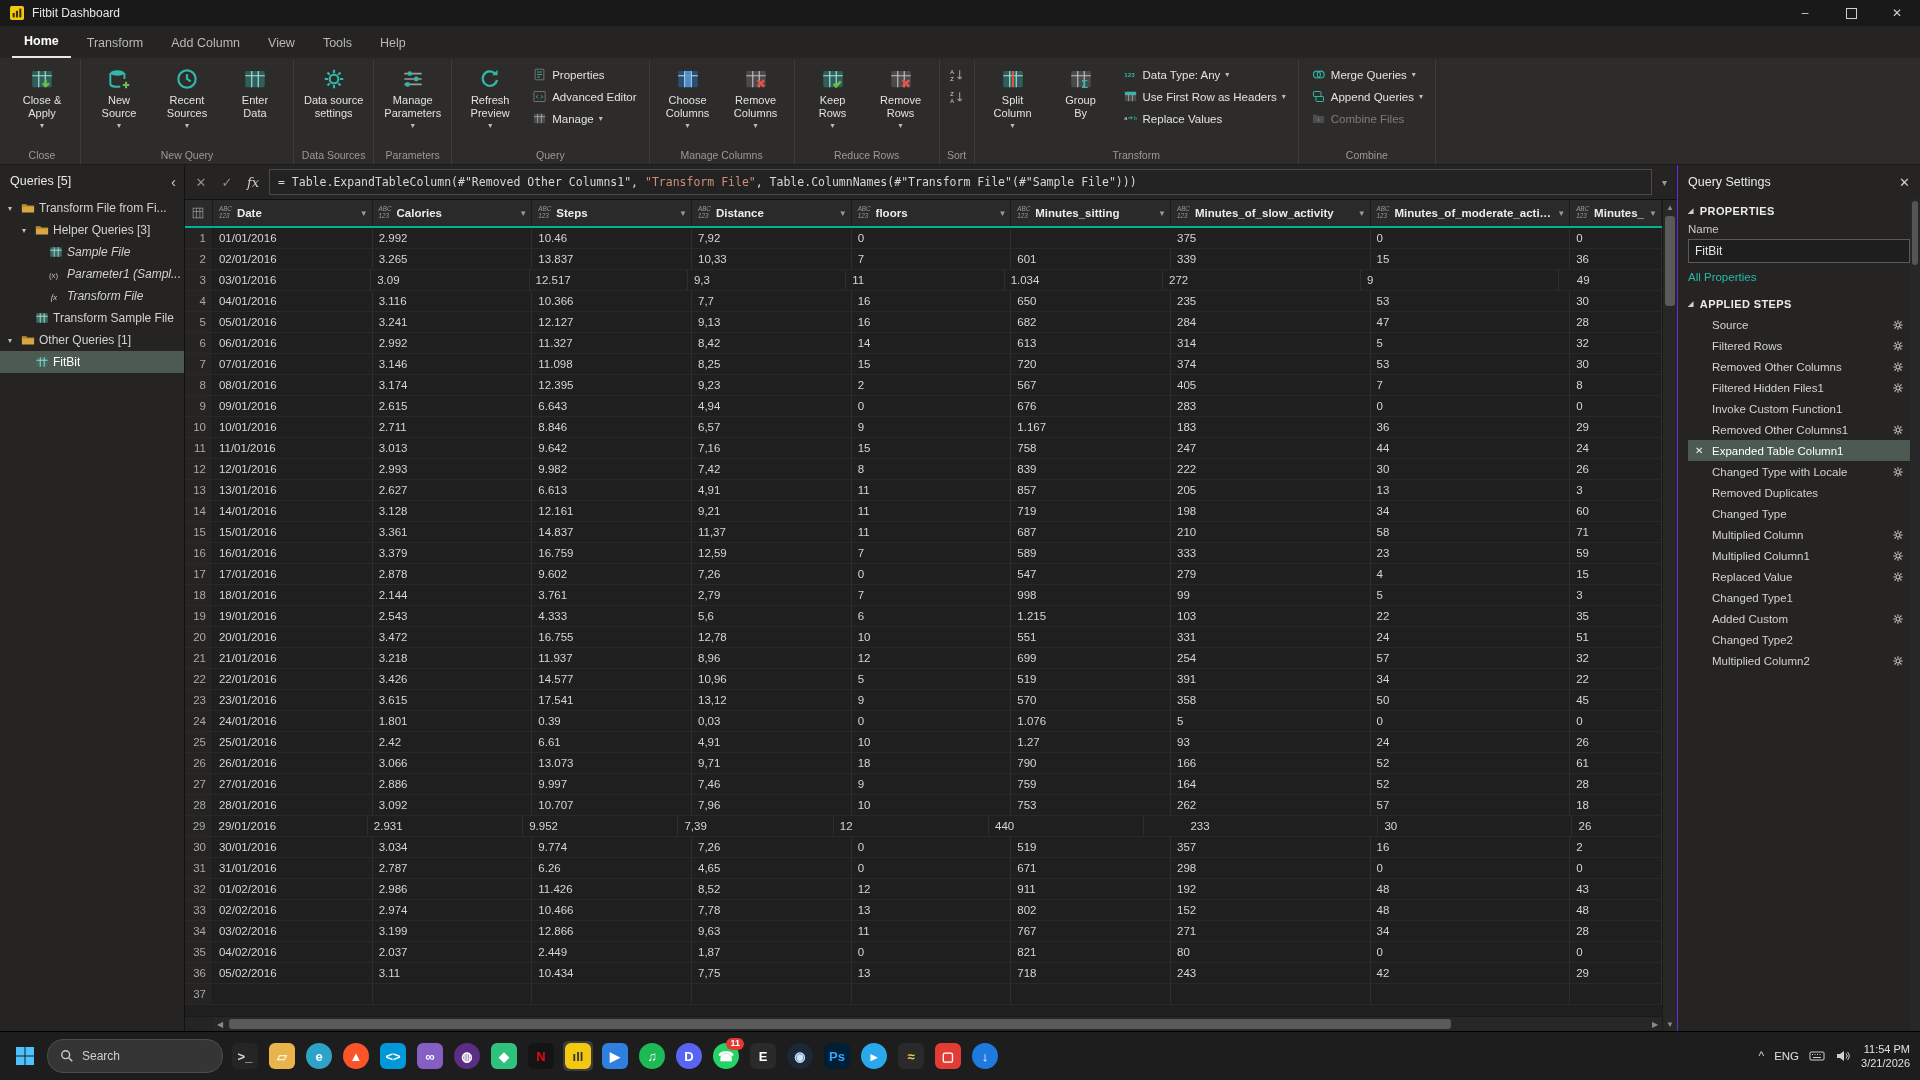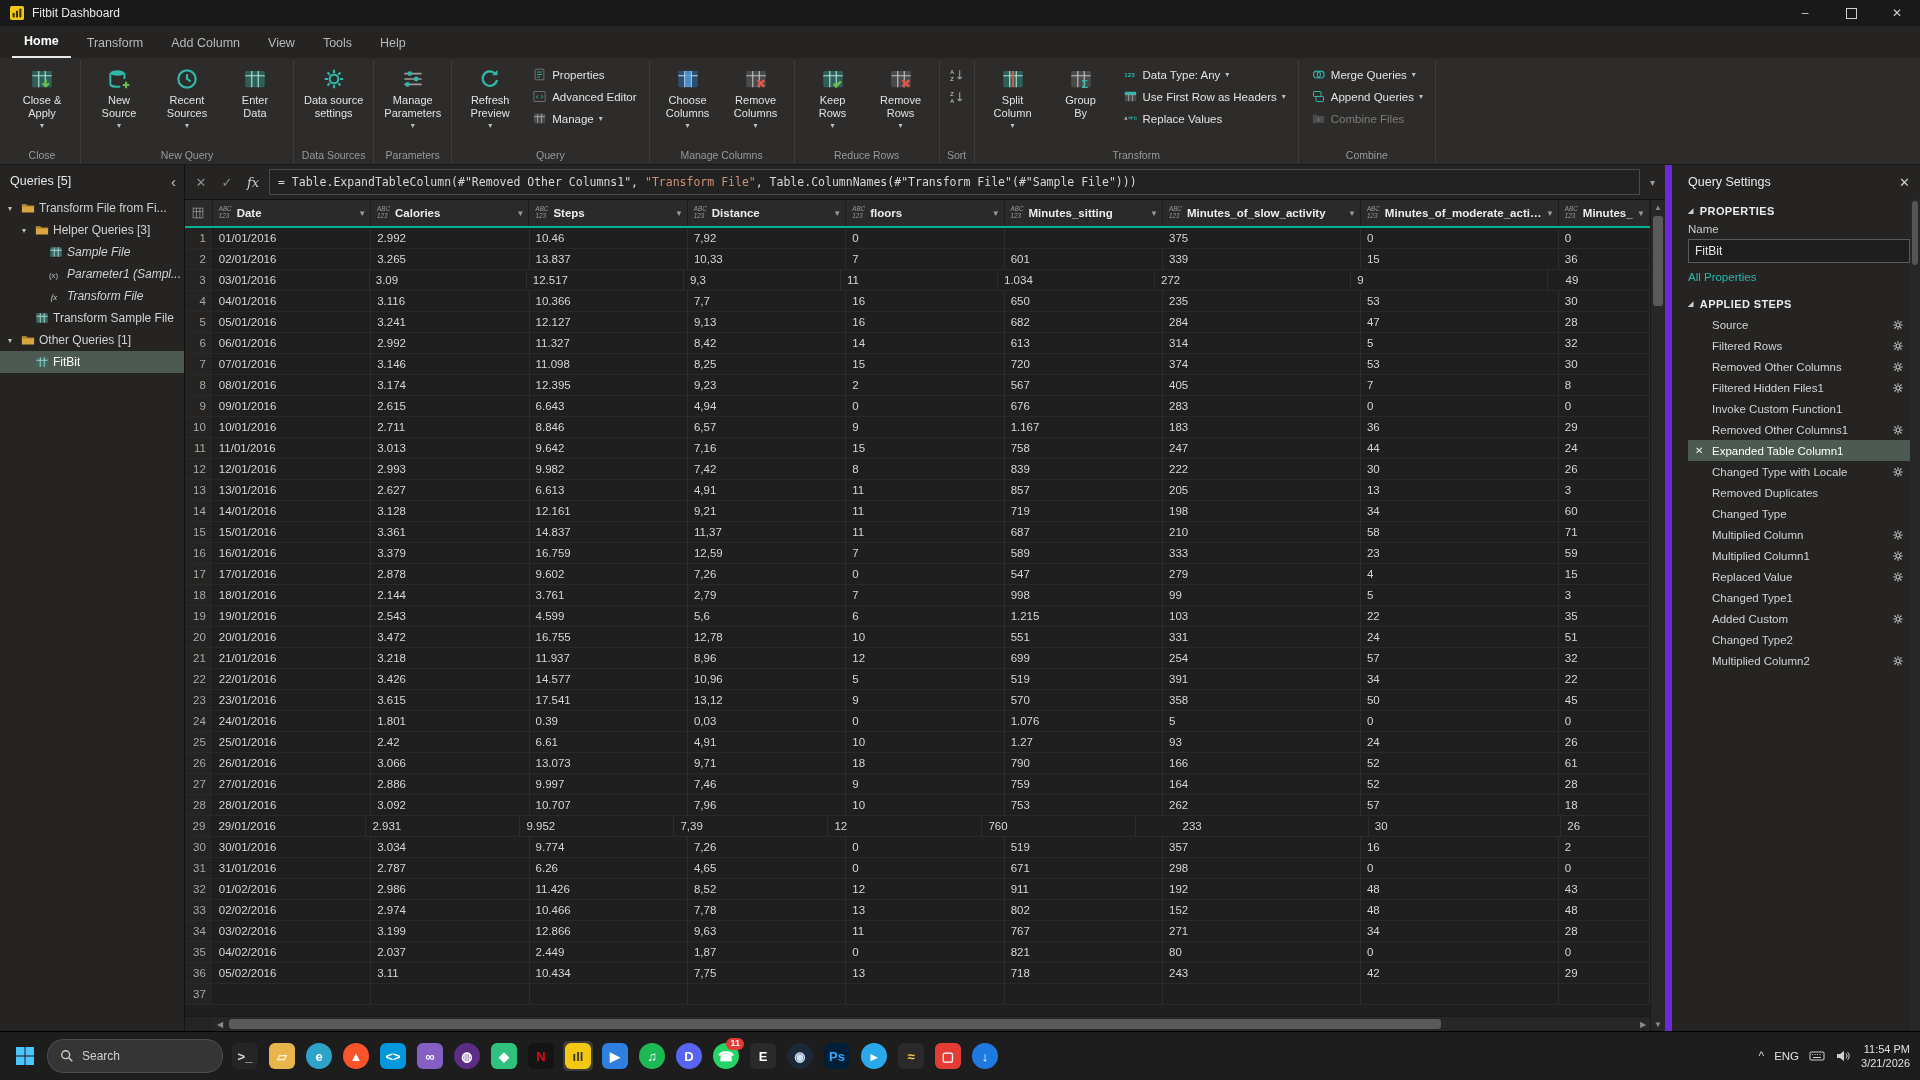--- a/index.html
+++ b/index.html
@@ -65,21 +65,21 @@
   .vscroll{width:14px;flex:0 0 auto;background:#272727;display:flex;flex-direction:column;align-items:center;border-left:1px solid #1a1a1a;}
   .varrow{height:14px;color:#8a8a8a;font-size:8px;display:flex;align-items:center;justify-content:center;flex:0 0 auto;}
   .vtrack{flex:1;width:100%;position:relative;}
   .vthumb{position:absolute;top:2px;left:2px;right:2px;height:90px;background:#5a5a5a;border-radius:3px;}
   .hscrollrow{flex:0 0 14px;display:flex;background:#272727;border-top:1px solid #1a1a1a;}
   .hspacer{width:28px;background:#252423;flex:0 0 auto;}
   .harrow{width:14px;color:#8a8a8a;font-size:8px;display:flex;align-items:center;justify-content:center;flex:0 0 auto;}
   .htrack{flex:1;position:relative;}
   .hthumb{position:absolute;left:2px;top:2px;bottom:2px;width:86%;background:#5a5a5a;border-radius:3px;}
   
-  .settings{width:242px;flex:0 0 auto;background:#252423;border-left:7px solid #6d28d9;display:flex;flex-direction:column;position:relative;padding-left:6px;}
+  .settings{width:242px;flex:0 0 auto;background:#252423;border-left:1px solid #6d28d9;display:flex;flex-direction:column;position:relative;}
   .sethead{height:34px;display:flex;align-items:center;padding:0 10px;font-size:12.5px;color:#e8e8e8;flex:0 0 auto;}
   .sethead .x{margin-left:auto;color:#cfcfcf;font-size:13px;}
   .sect{padding:2px 10px 8px;}
   .sect-h{display:flex;align-items:center;gap:6px;font-size:11px;font-weight:bold;color:#eaeaea;letter-spacing:.4px;padding:4px 0;}
   .sect-h .tri{font-size:7px;color:#cfcfcf;}
   .fieldlab{font-size:11.5px;color:#c9c9c9;margin:2px 0 4px;}
   .nameinput{width:100%;box-sizing:border-box;height:24px;background:#1e1e1e;border:1px solid #5a5a5a;color:#e4e4e4;
     font-size:12px;padding:0 6px;font-family:"Liberation Sans",sans-serif;}
   .link{display:inline-block;margin-top:8px;color:#28b9ab;font-size:11.5px;}
   .steps{display:flex;flex-direction:column;}
@@ -784,21 +784,21 @@
                 <div class="gc" style="width: 160px;">7</div>
                 <div class="gc" style="width: 160px;">998</div>
                 <div class="gc" style="width: 200px;">99</div>
                 <div class="gc" style="width: 200px;">5</div>
                 <div class="gc" style="width: 92px;">3</div>
               </div>
               <div class="grow">
                 <div class="gc num" style="width: 28px;">19</div>
                 <div class="gc" style="width: 160px;">19/01/2016</div>
                 <div class="gc" style="width: 160px;">2.543</div>
-                <div class="gc" style="width: 160px;">4.599</div>
+                <div class="gc" style="width: 160px;">4.333</div>
                 <div class="gc" style="width: 160px;">5,6</div>
                 <div class="gc" style="width: 160px;">6</div>
                 <div class="gc" style="width: 160px;">1.215</div>
                 <div class="gc" style="width: 200px;">103</div>
                 <div class="gc" style="width: 200px;">22</div>
                 <div class="gc" style="width: 92px;">35</div>
               </div>
               <div class="grow">
                 <div class="gc num" style="width: 28px;">20</div>
                 <div class="gc" style="width: 160px;">20/01/2016</div>
@@ -907,21 +907,21 @@
                 <div class="gc" style="width: 200px;">57</div>
                 <div class="gc" style="width: 92px;">18</div>
               </div>
               <div class="grow">
                 <div class="gc num" style="width: 28px;">29</div>
                 <div class="gc" style="width: 160px;">29/01/2016</div>
                 <div class="gc" style="width: 160px;">2.931</div>
                 <div class="gc" style="width: 160px;">9.952</div>
                 <div class="gc" style="width: 160px;">7,39</div>
                 <div class="gc" style="width: 160px;">12</div>
-                <div class="gc" style="width: 160px;">760</div>
+                <div class="gc" style="width: 160px;">440</div>
                 <div class="gc" style="width: 200px; margin-left: 40px;">233</div>
                 <div class="gc" style="width: 200px;">30</div>
                 <div class="gc" style="width: 92px;">26</div>
               </div>
               <div class="grow">
                 <div class="gc num" style="width: 28px;">30</div>
                 <div class="gc" style="width: 160px;">30/01/2016</div>
                 <div class="gc" style="width: 160px;">3.034</div>
                 <div class="gc" style="width: 160px;">9.774</div>
                 <div class="gc" style="width: 160px;">7,26</div>

